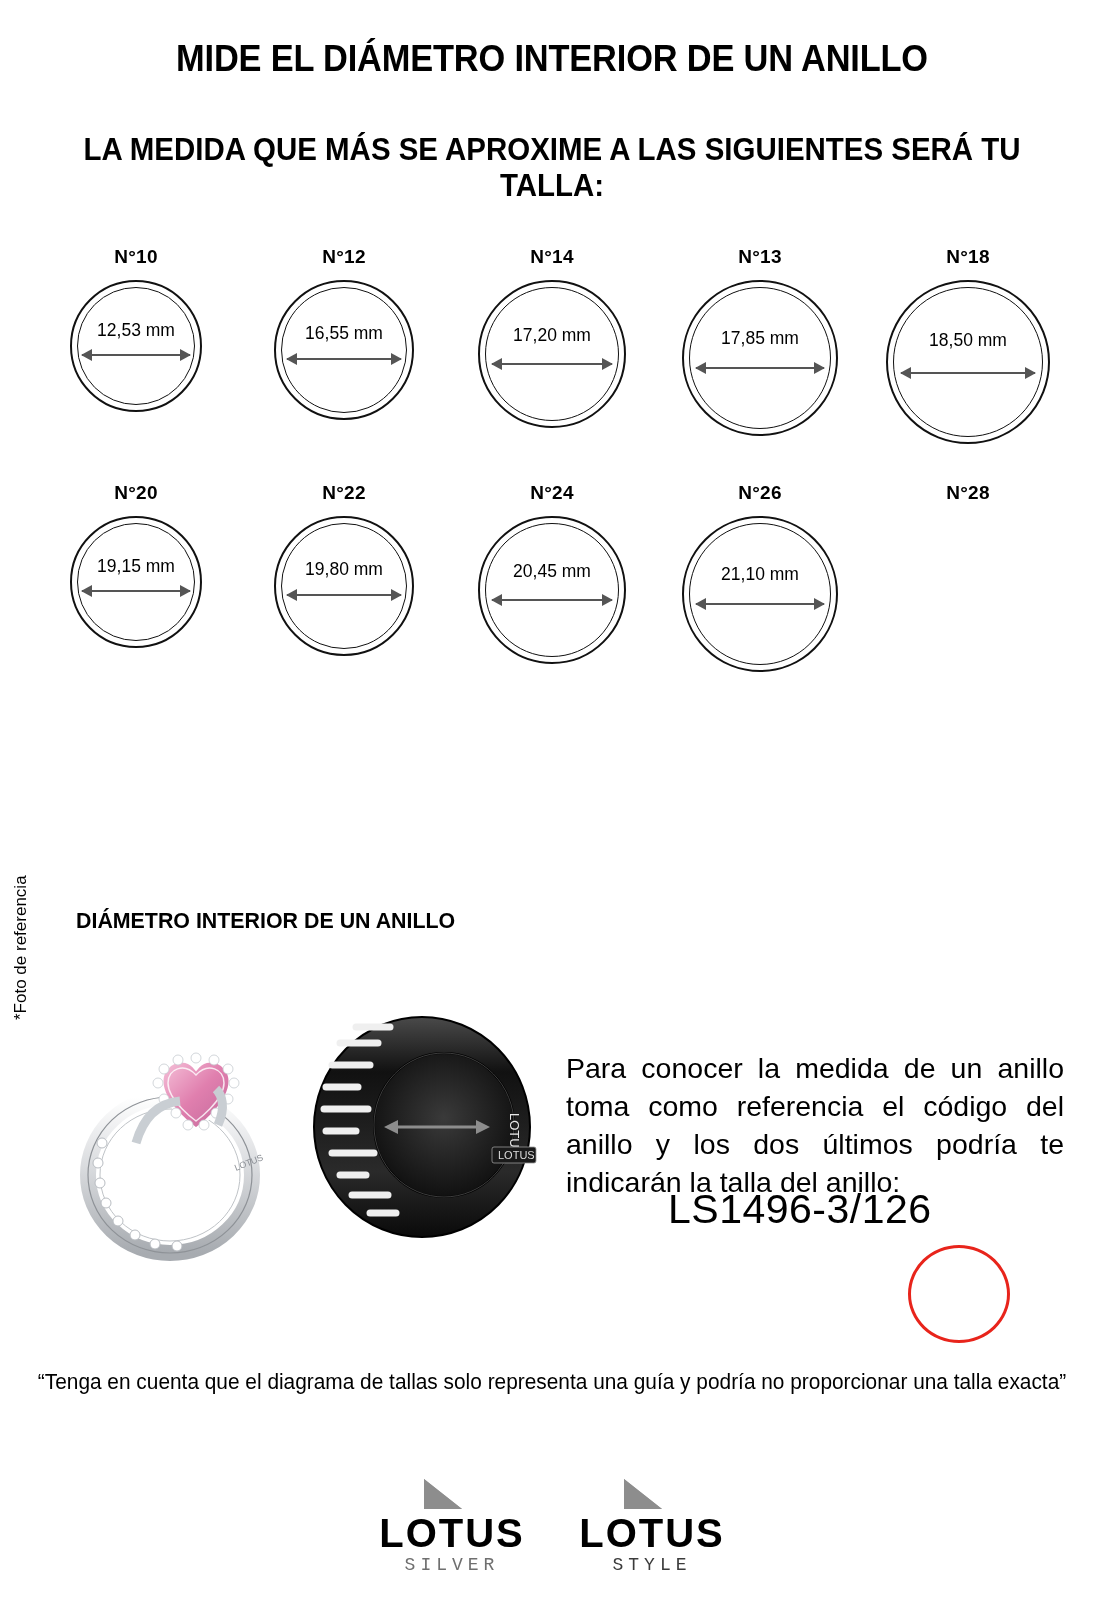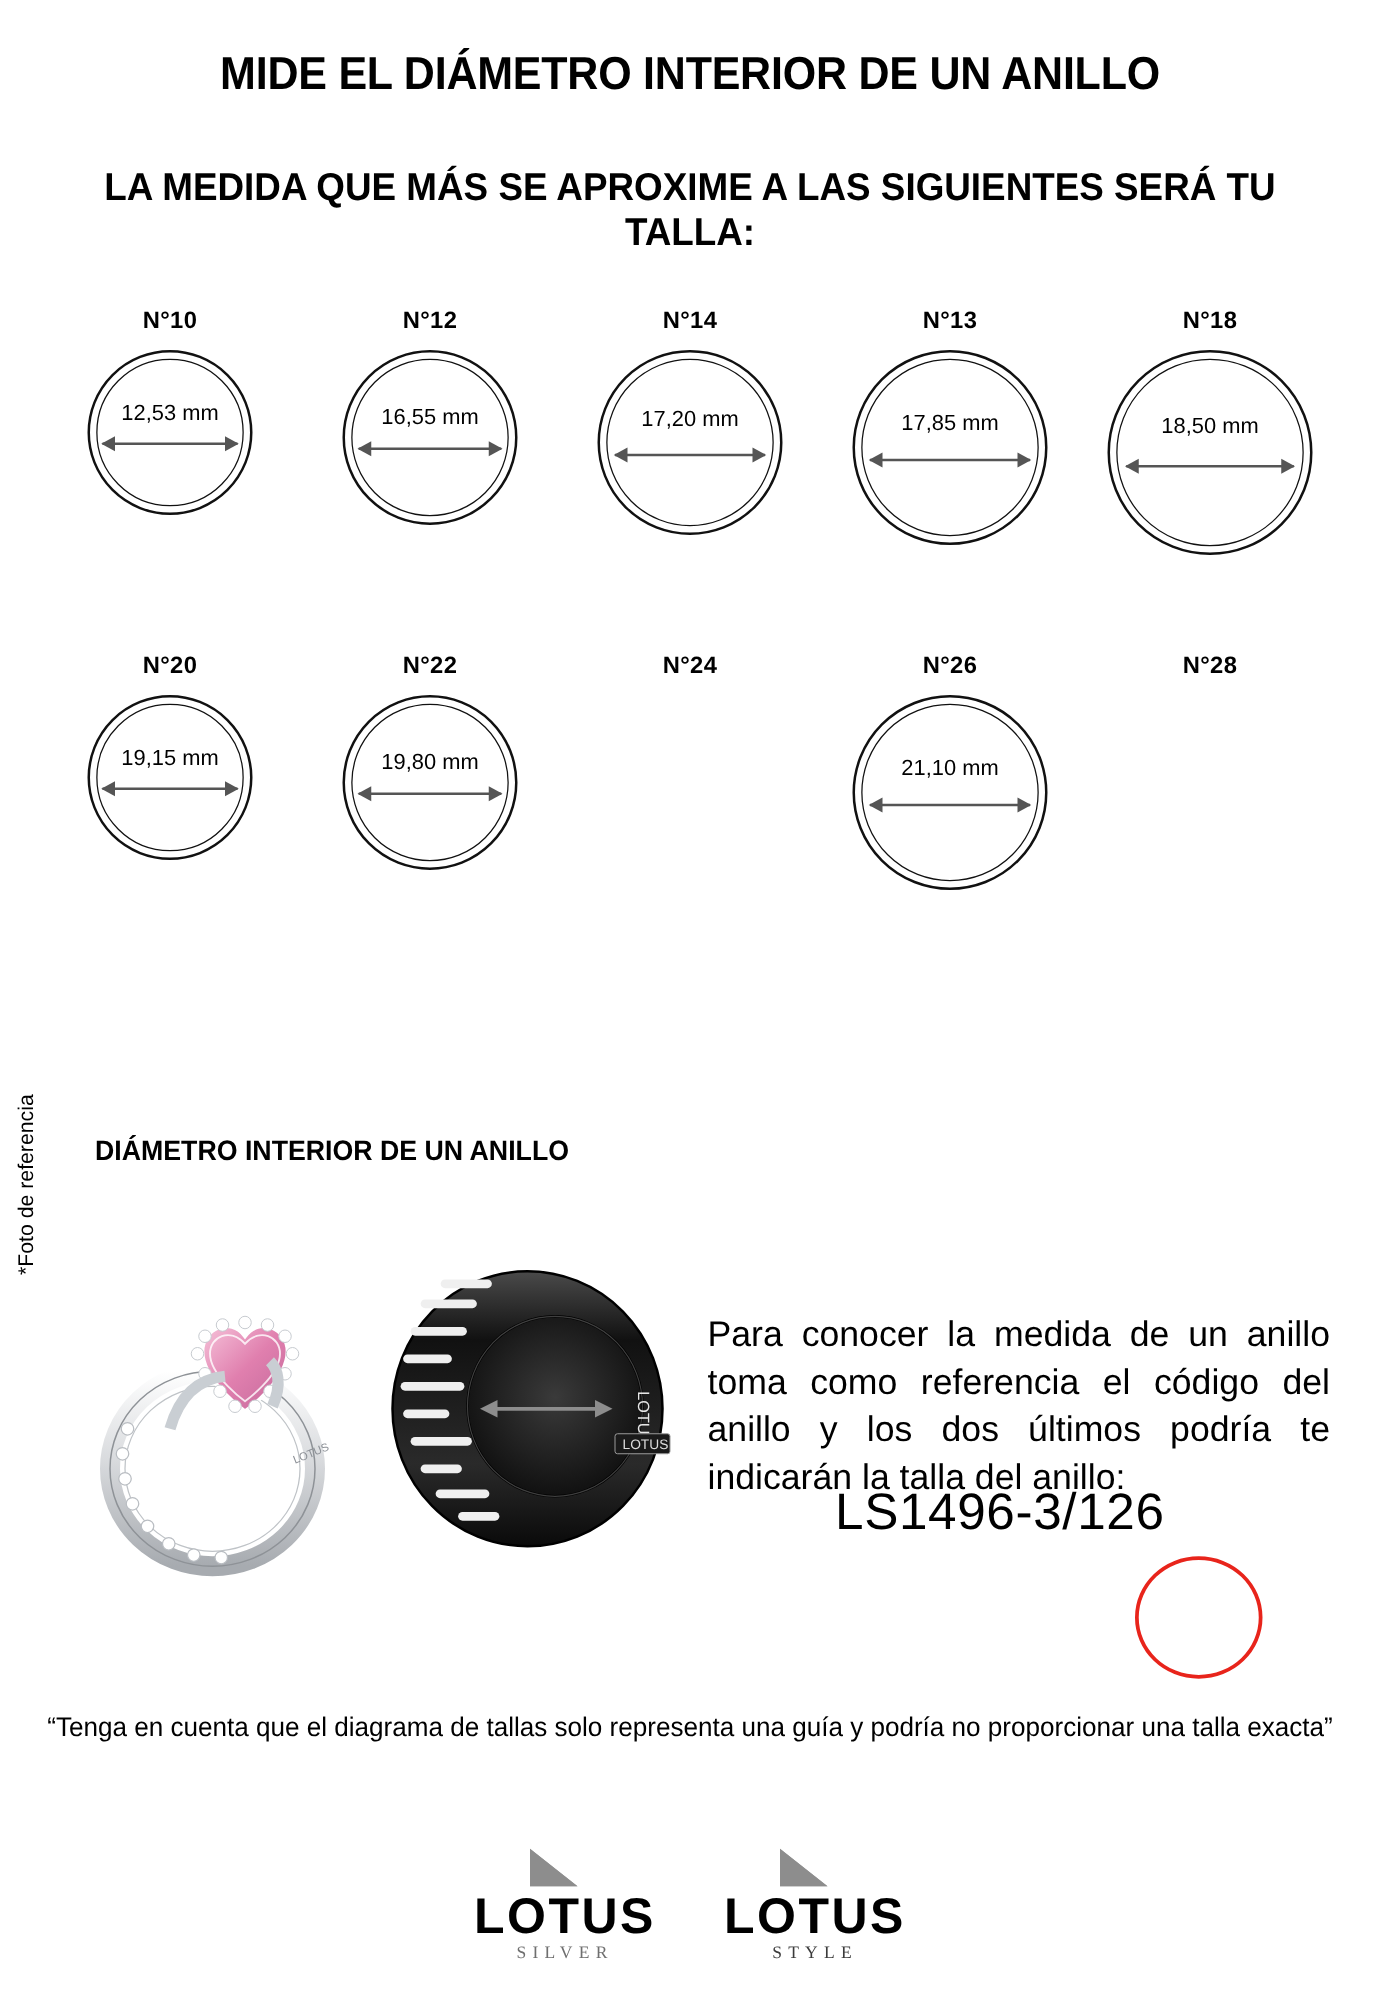--- a/index.html
+++ b/index.html
@@ -34,21 +34,20 @@
     font-family: "Liberation Sans Narrow", "Liberation Sans", sans-serif;
     transform: scaleX(0.95);
   }
 
   
   .size-grid {
     margin-top: 42px;
     display: flex;
     flex-direction: column;
     align-items: center;
-    gap: 40px;
   }
   .size-row {
     display: flex;
     justify-content: center;
     width: 1040px;
   }
   .size-cell {
     width: 208px;
     display: flex;
     flex-direction: column;
@@ -215,24 +214,24 @@
   .logo .word {
     font-family: "Liberation Sans Narrow", "Liberation Sans", sans-serif;
     font-weight: bold;
     font-size: 40px;
     letter-spacing: 2px;
     text-align: center;
     line-height: 44px;
   }
   .logo .sub {
     text-align: center;
-    font-size: 14px;
+    font-size: 18px;
     letter-spacing: 5px;
     color: #6f6f6f;
-    font-family: Liberation Serif, serif;
+    font-family: Liberation Mono, monospace;
   }
   .logo .sub.dark { color: #3b3b3b; }
 </style>
 </head>
 <body>
 
 <h1 class="title-main">MIDE EL DIÁMETRO INTERIOR DE UN ANILLO</h1>
 <h2 class="title-sub">LA MEDIDA QUE MÁS SE APROXIME A LAS SIGUIENTES  SERÁ TU TALLA:</h2>
 
 <div class="size-grid">
@@ -315,20 +314,27 @@
         <div class="ring-outer" style="width:140px;height:140px;">
           <div class="ring-inner"></div>
           <div class="mm-text">19,80 mm</div>
           <div class="arrow-row"></div>
         </div>
       </div>
     </div>
 
     <div class="size-cell">
       <div class="size-label">N°24</div>
+      <div class="ring-wrap">
+        <div class="ring-outer" style="width:148px;height:148px;">
+          <div class="ring-inner"></div>
+          <div class="mm-text">20,45 mm</div>
+          <div class="arrow-row"></div>
+        </div>
+      </div>
     </div>
 
     <div class="size-cell">
       <div class="size-label">N°26</div>
       <div class="ring-wrap">
         <div class="ring-outer" style="width:156px;height:156px;">
           <div class="ring-inner"></div>
           <div class="mm-text">21,10 mm</div>
           <div class="arrow-row"></div>
         </div>

